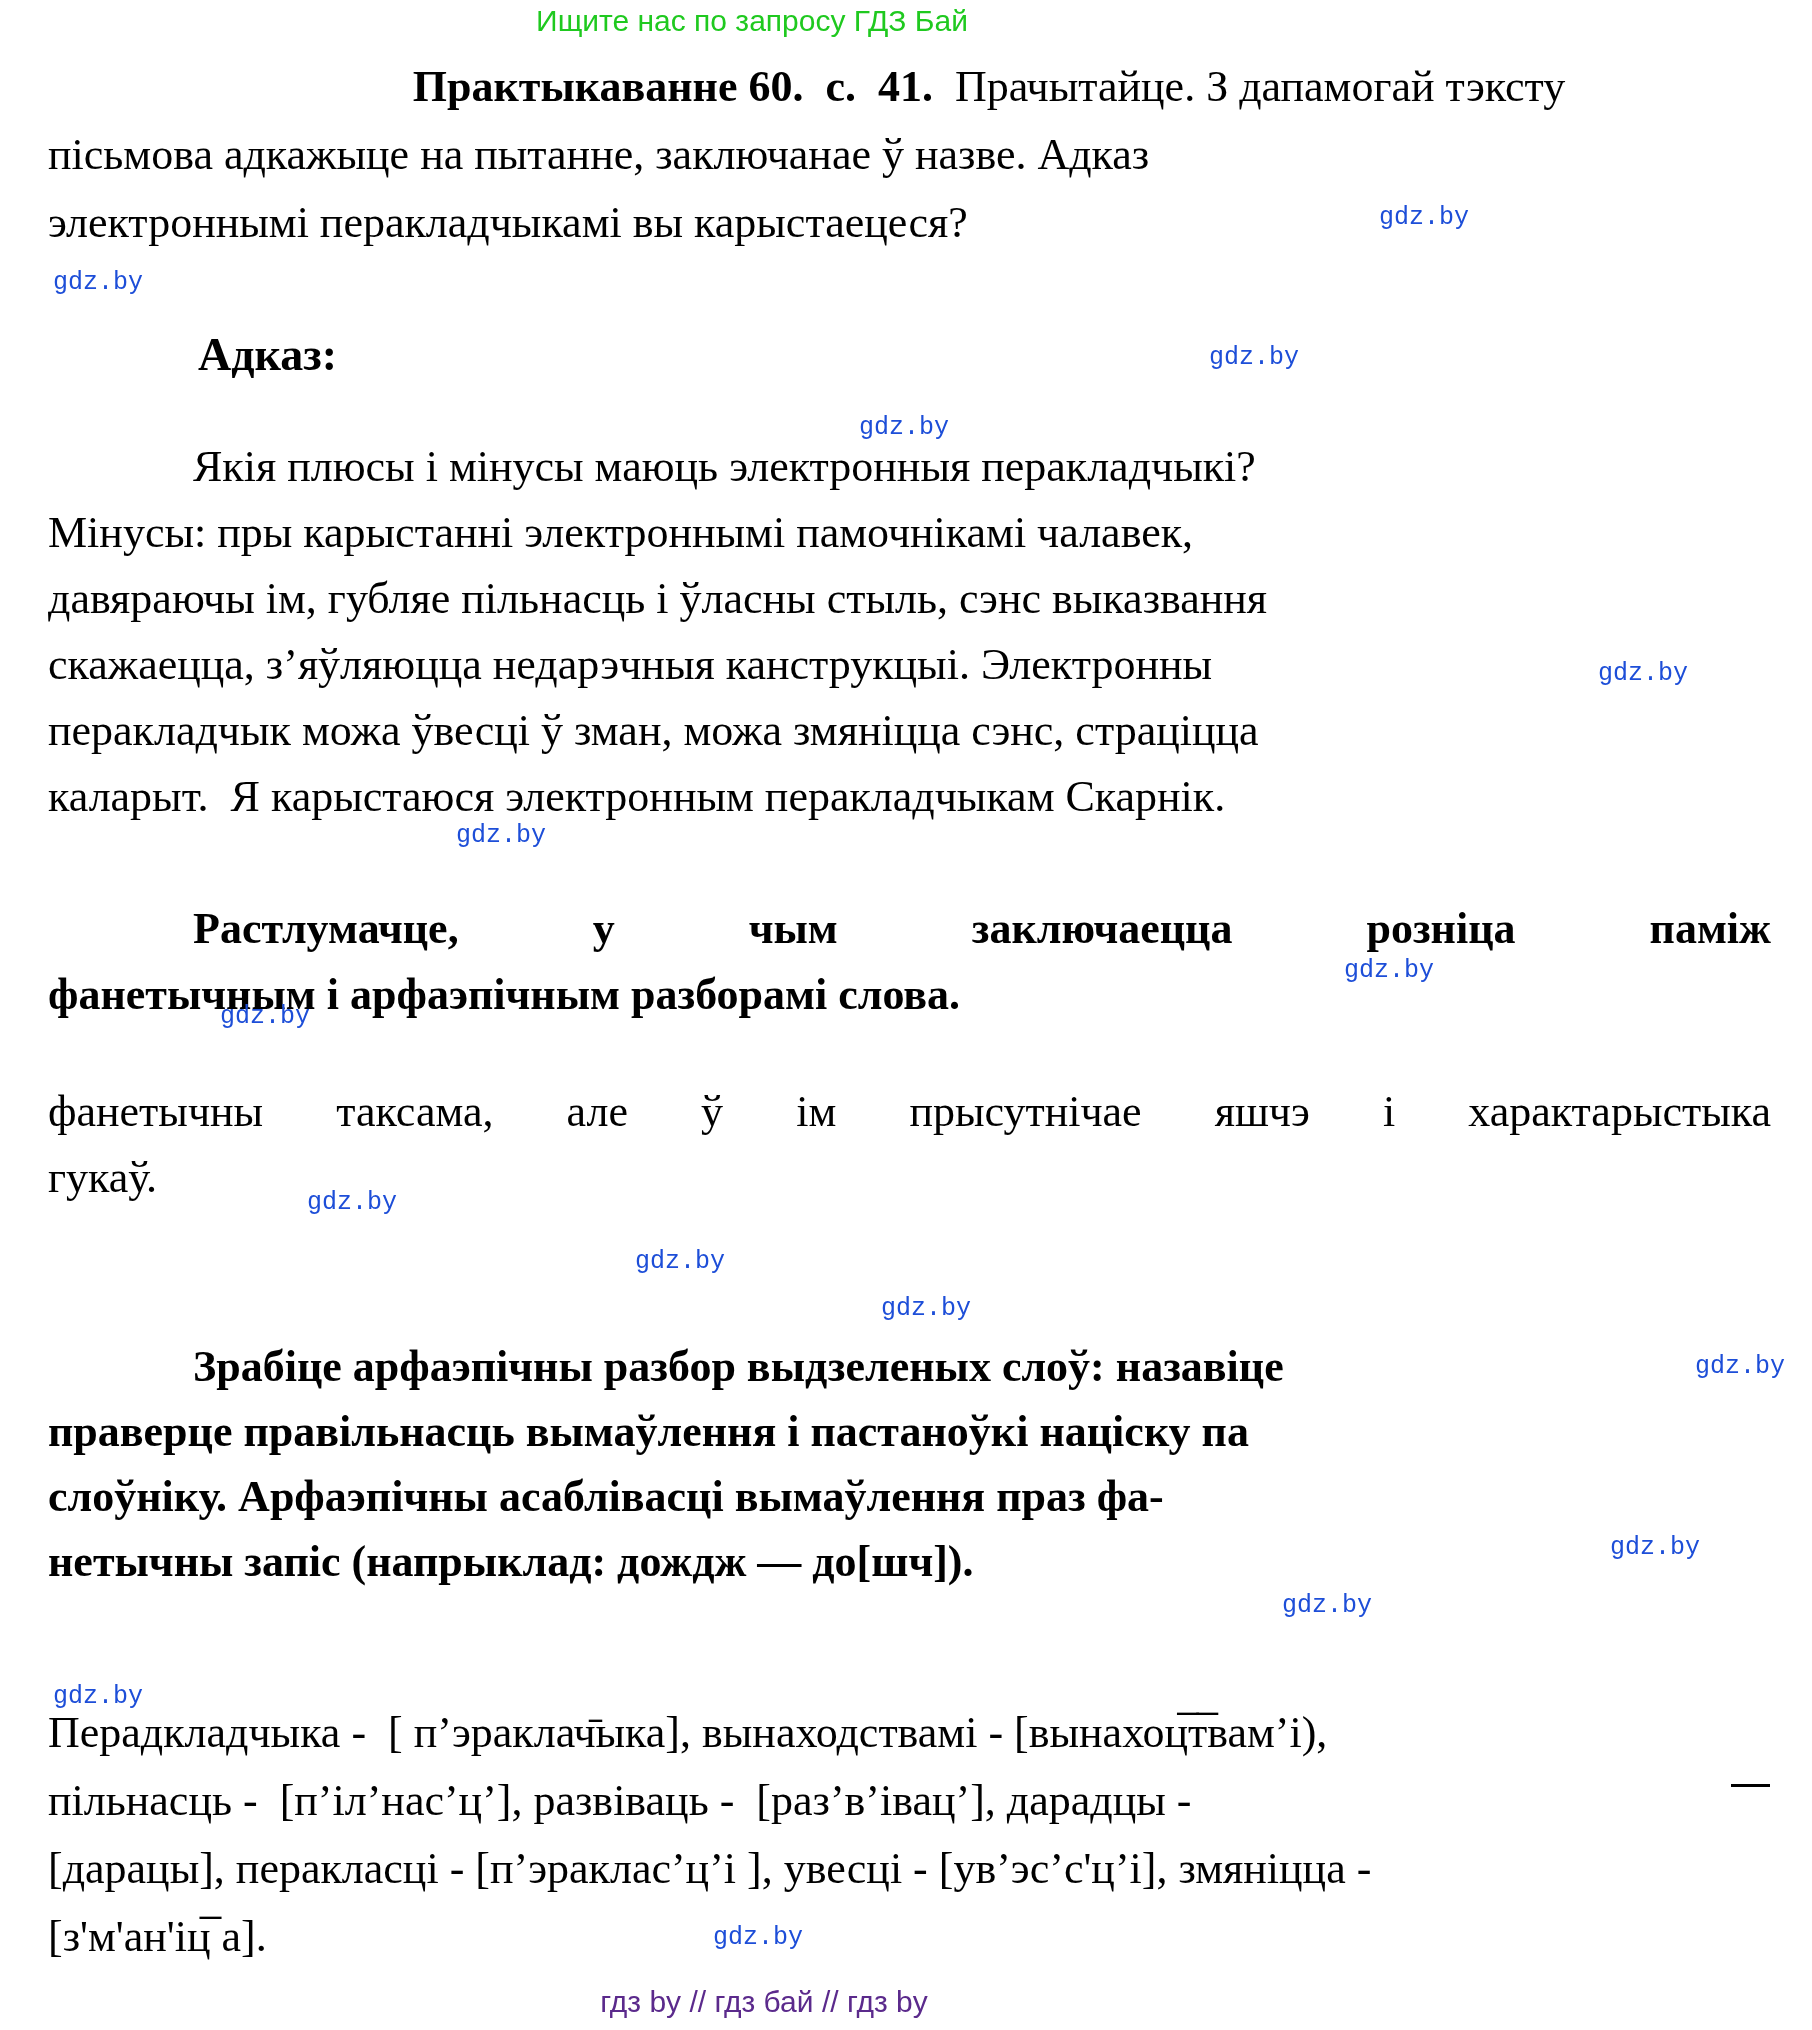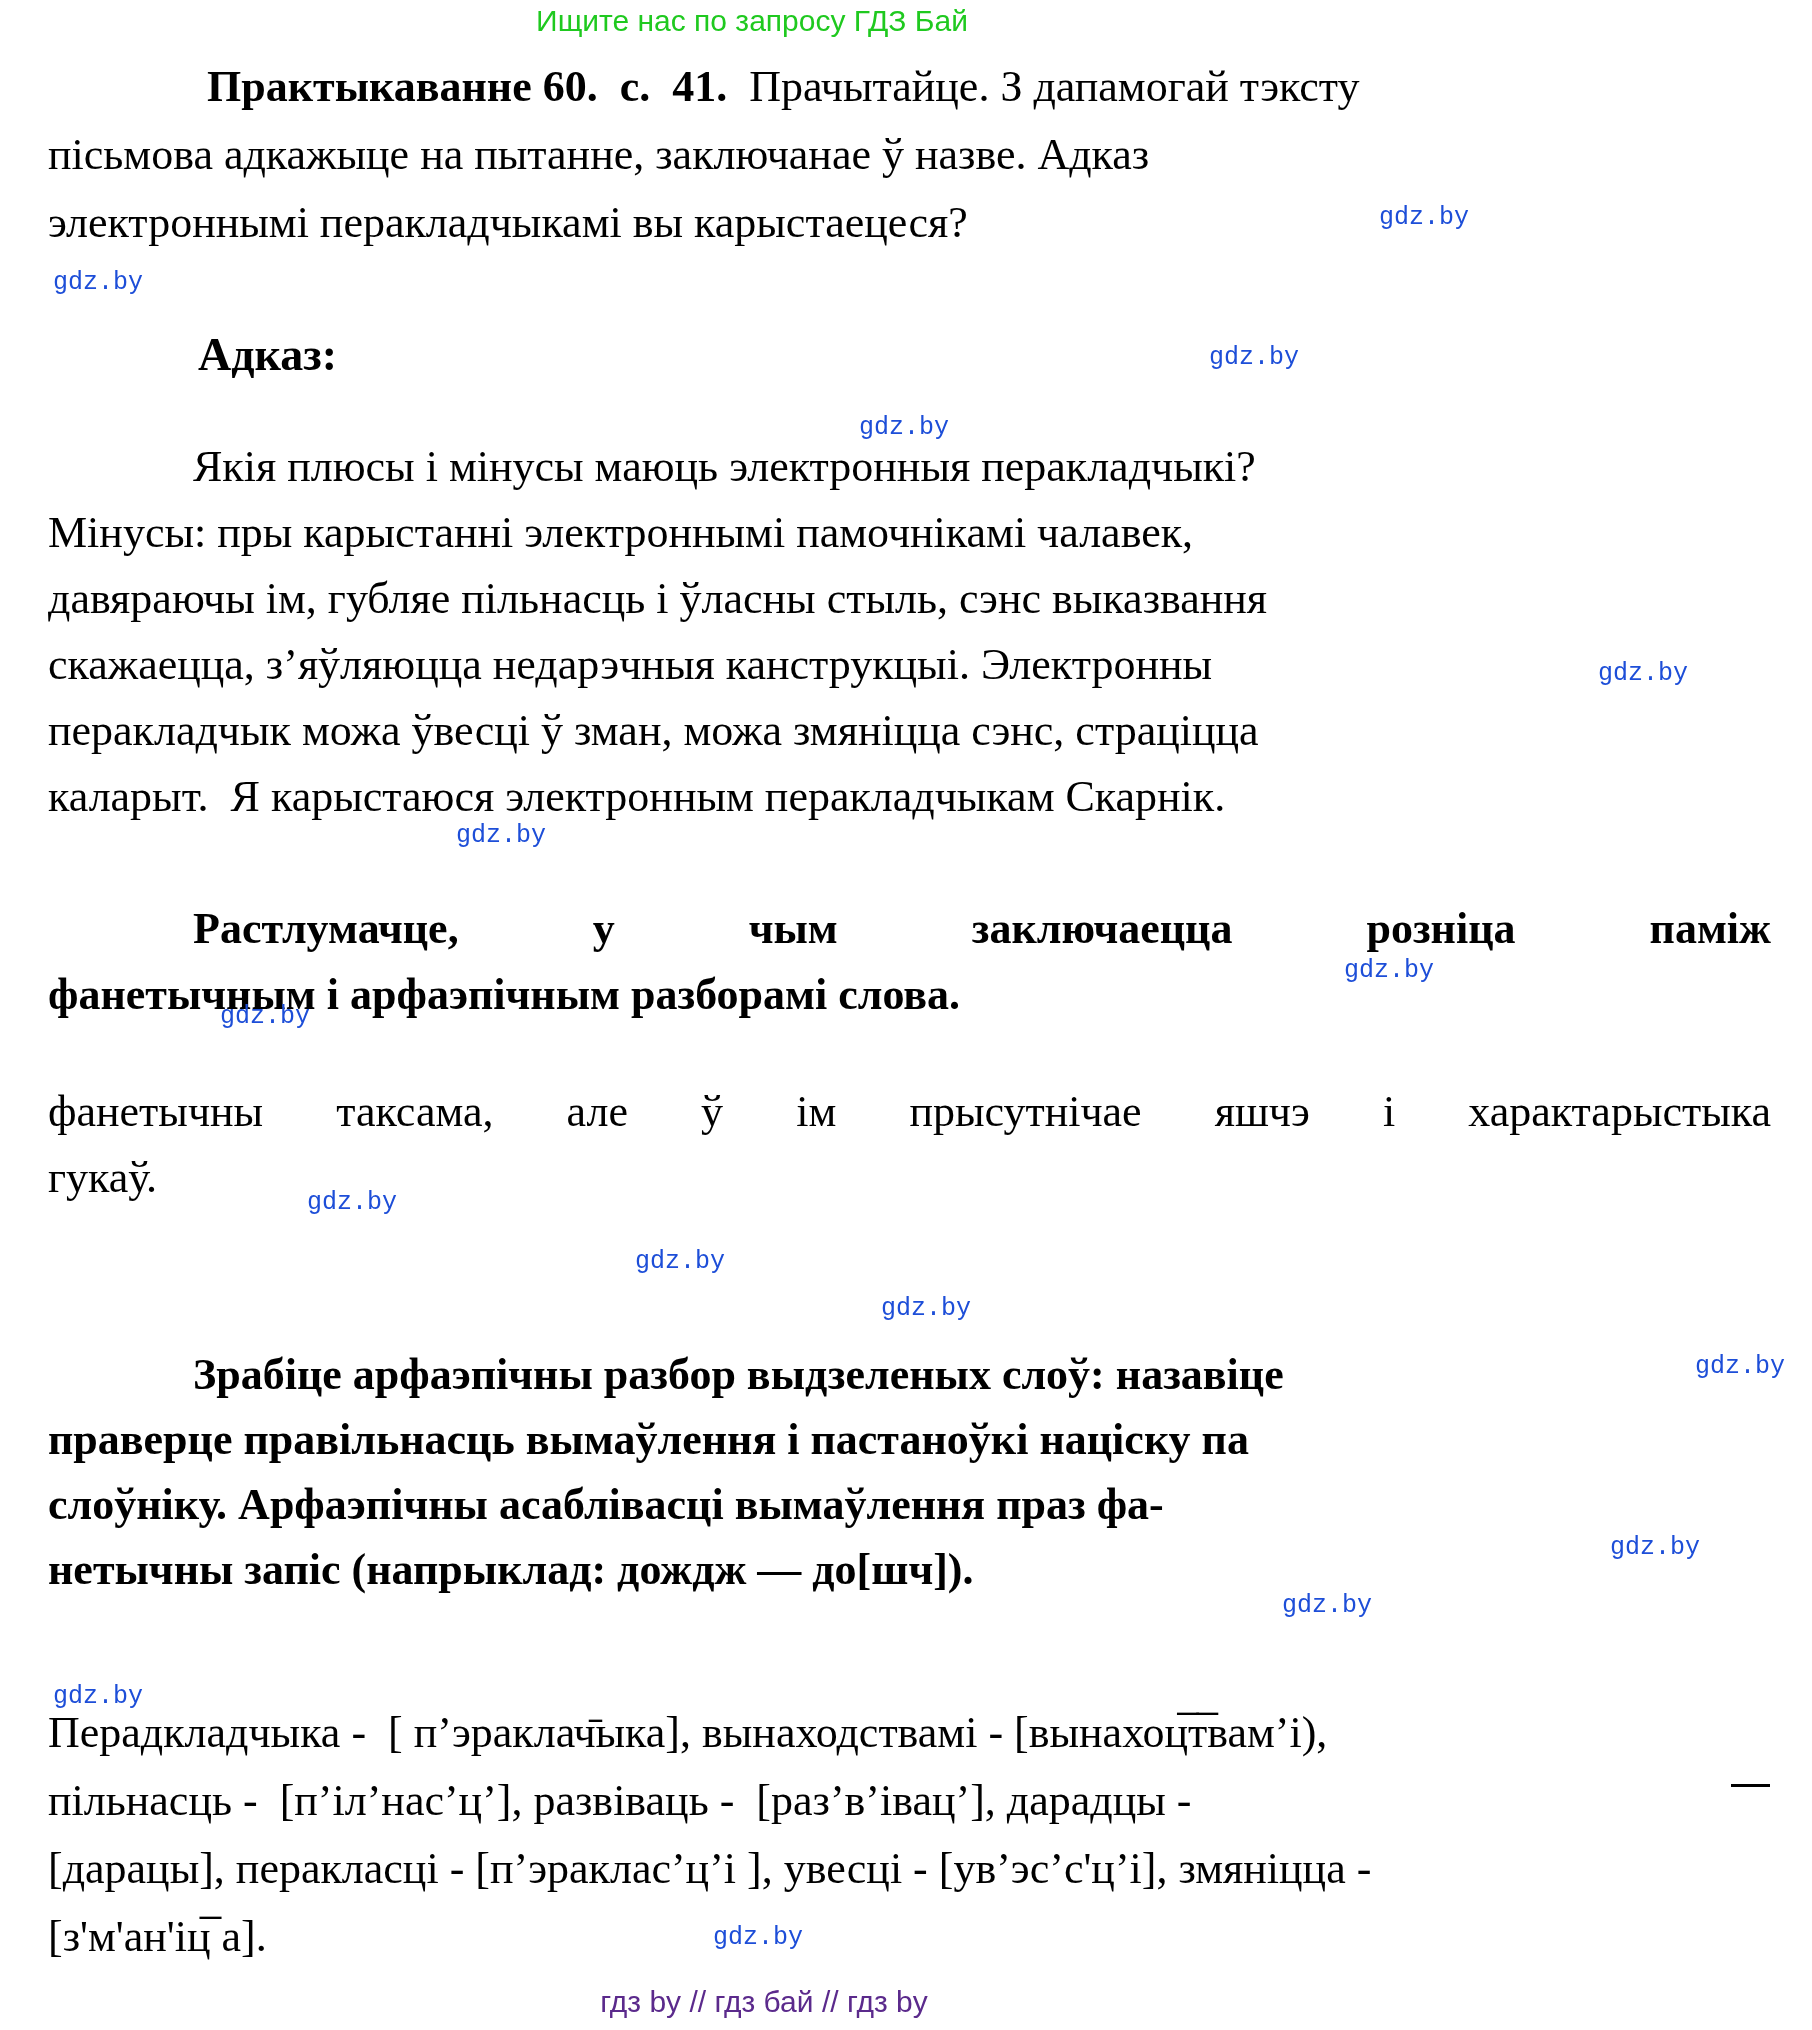--- a/index.html
+++ b/index.html
@@ -13,21 +13,21 @@
     position:absolute; top:3.9px; left:0; width:1504px;
     text-align:center;
     font-family:"Liberation Sans","DejaVu Sans",sans-serif;
     font-size:30px; color:#1fc91f; font-weight:500;
   }
   .para { position:absolute; left:48px; width:1723px; }
   .line { font-size:44px; line-height:66px; white-space:pre-wrap; }
   .lh70 .line { line-height:68px; }
   .lh67 .line { line-height:65px; }
   .indent { text-indent:145px; }
-  .indent165 { text-indent:159px; }
+  .indent165 { text-indent:159px;text-align:center; }
   .stretch { text-align:justify; text-align-last:justify; }
   .bold { font-weight:bold; }
   .answer-label {
     position:absolute; left:198px; top:330px;
     font-size:46px; font-weight:bold; line-height:50px;
   }
   .wm {
     position:absolute;
     font-family:Liberation Mono, monospace;
     font-size:25px; color:#1d4ed8; line-height:29px; white-space:nowrap;
@@ -68,21 +68,21 @@
 <div class="para bold" style="top:896px;">
   <div class="line indent stretch">Растлумачце, у чым заключаецца розніца паміж</div>
   <div class="line">фанетычным і арфаэпічным разборамі слова.</div>
 </div>
 
 <div class="para" style="top:1079px;">
   <div class="line stretch">фанетычны таксама, але ў ім прысутнічае яшчэ і характарыстыка</div>
   <div class="line">гукаў.</div>
 </div>
 
-<div class="para bold lh67" style="top:1334px;margin-top:8px;">
+<div class="para bold lh67" style="top:1334px;">
   <div class="line indent">Зрабіце арфаэпічны разбор выдзеленых слоў: назавіце</div>
   <div class="line">праверце правільнасць вымаўлення і пастаноўкі націску па</div>
   <div class="line">слоўніку. Арфаэпічны асаблівасці вымаўлення праз фа-</div>
   <div class="line">нетычны запіс (напрыклад: дождж — до[шч]).</div>
 </div>
 
 <div class="para lh70" style="top:1699px; width:1738px;">
   <div class="line">Перадкладчыка -  [ п’эраклач̄ыка], вынаходствамі - [вынахоц̅т̅вам’і),</div>
   <div class="line">пільнасць -  [п’іл’нас’ц’], развіваць -  [раз’в’івац’], дарадцы -</div>
   <div class="line">[дарацы], перакласці - [п’эраклас’ц’і ], увесці - [ув’эс’с'ц’і], змяніцца -</div>

